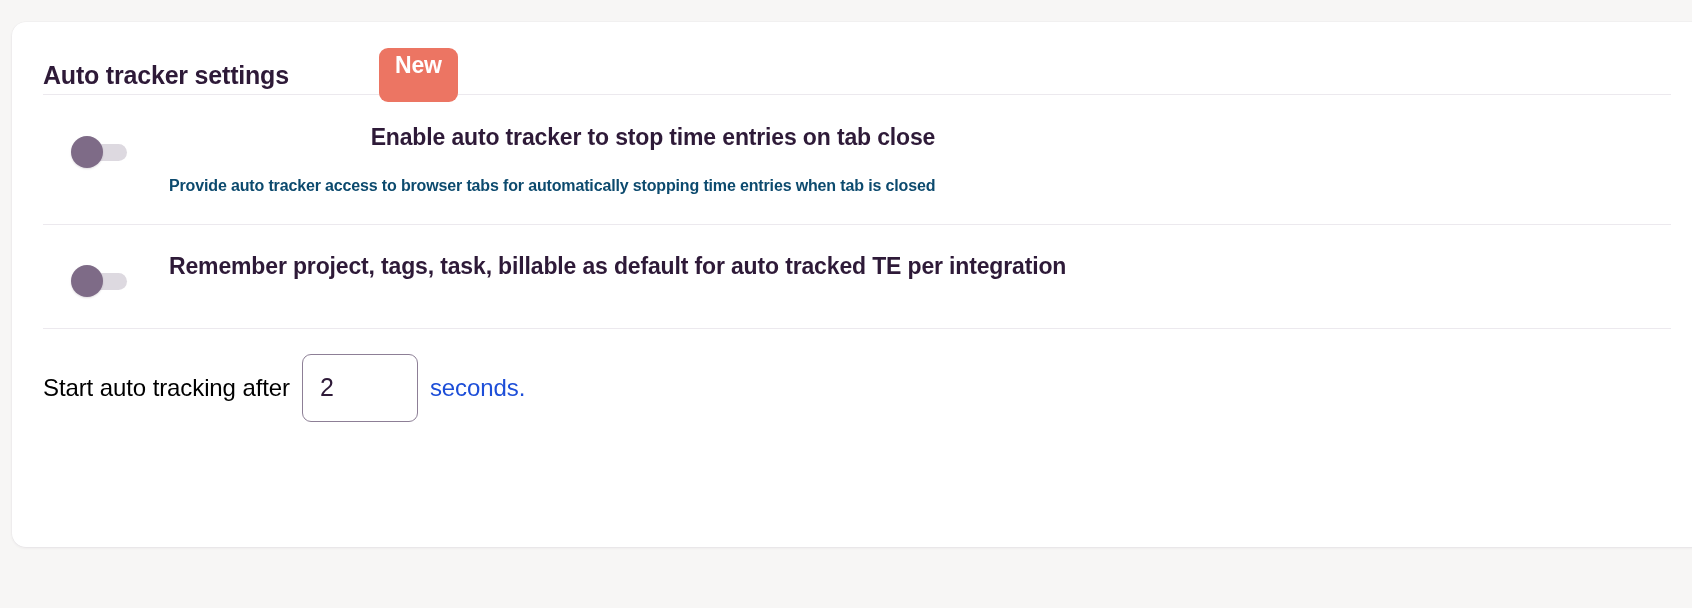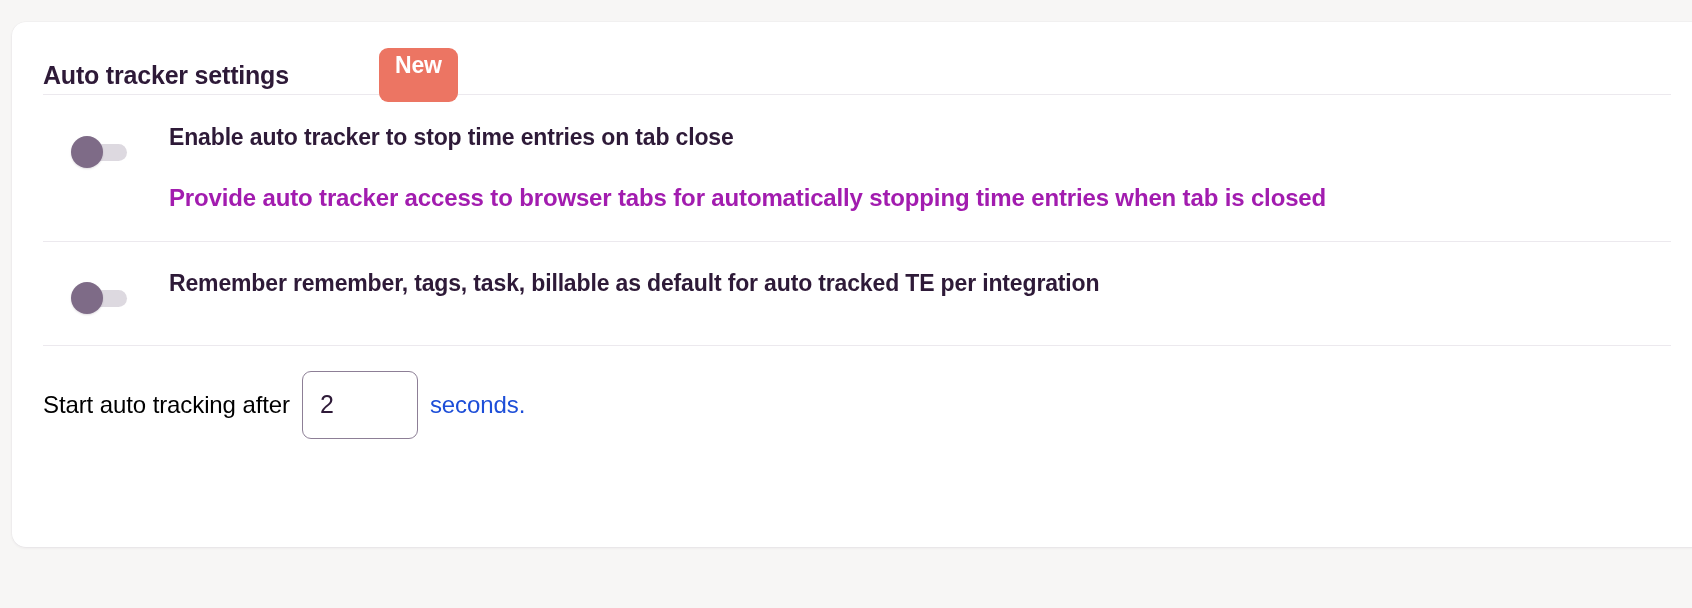--- a/index.html
+++ b/index.html
@@ -113,28 +113,29 @@
     margin-left: 42px;
     padding-top: 0;
   }
   .setting-title {
     font-size: 23px;
     font-weight: bold;
     color: #2e1a38;
     line-height: 1.25;
     letter-spacing: -0.15px;
     white-space: nowrap;
+    text-align: right;
   }
   .setting-desc {
-    font-size: 24px;
-    font-weight: bold;
-    color: #a21caf;
+    font-size: 16px;
+    font-weight: bold;
+    color: #0c4a6e;
     line-height: 1.25;
     letter-spacing: -0.15px;
-    margin-top: 31px;
+    margin-top: 24px;
     white-space: nowrap;
   }
 
   
   .footer-row {
     display: flex;
     align-items: center;
     padding: 0 31px;
     height: 118px;
     box-sizing: border-box;
@@ -193,21 +194,21 @@
     </div>
 
     <div class="divider"></div>
 
     <div class="setting-row row-2">
       <div class="toggle">
         <div class="track"></div>
         <div class="knob"></div>
       </div>
       <div class="setting-text">
-        <div class="setting-title">Remember remember, tags, task, billable as default for auto tracked TE per integration</div>
+        <div class="setting-title">Remember project, tags, task, billable as default for auto tracked TE per integration</div>
       </div>
     </div>
 
     <div class="divider"></div>
 
     <div class="footer-row">
       <span class="footer-label">Start auto tracking after</span>
       <input class="seconds-input" type="text" value="2" style="">
       <span class="footer-suffix">seconds.</span>
     </div>

